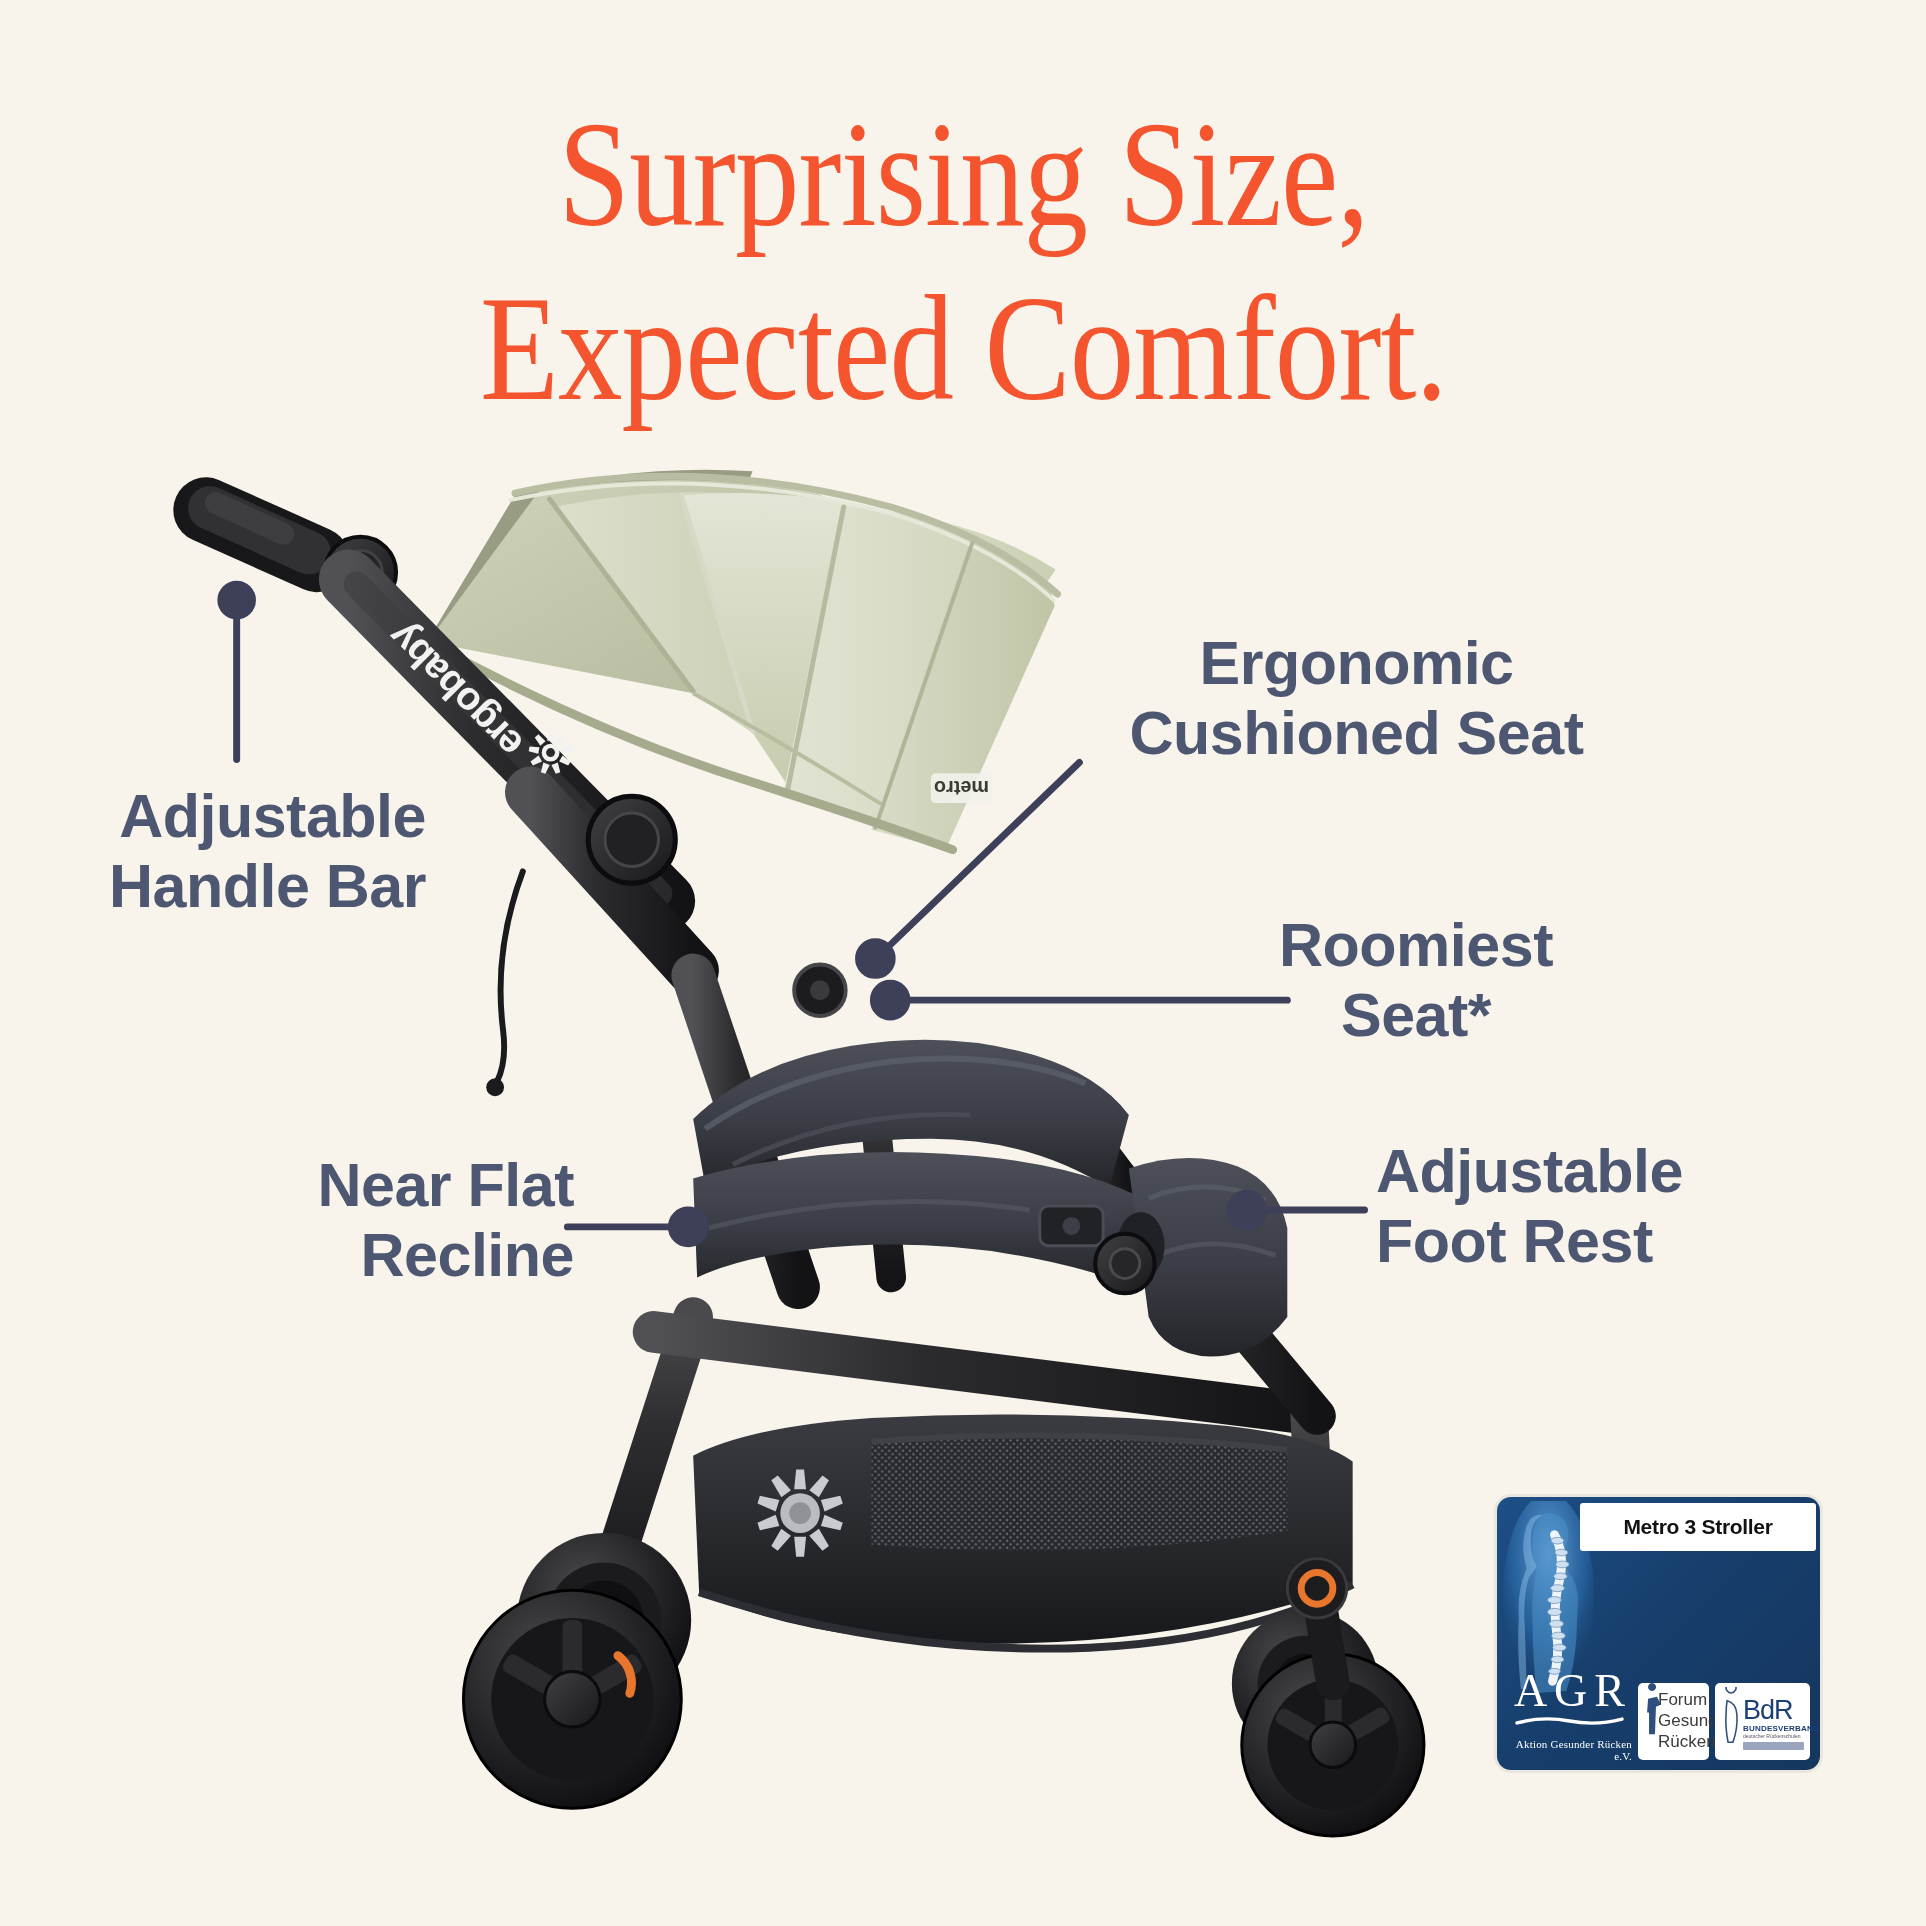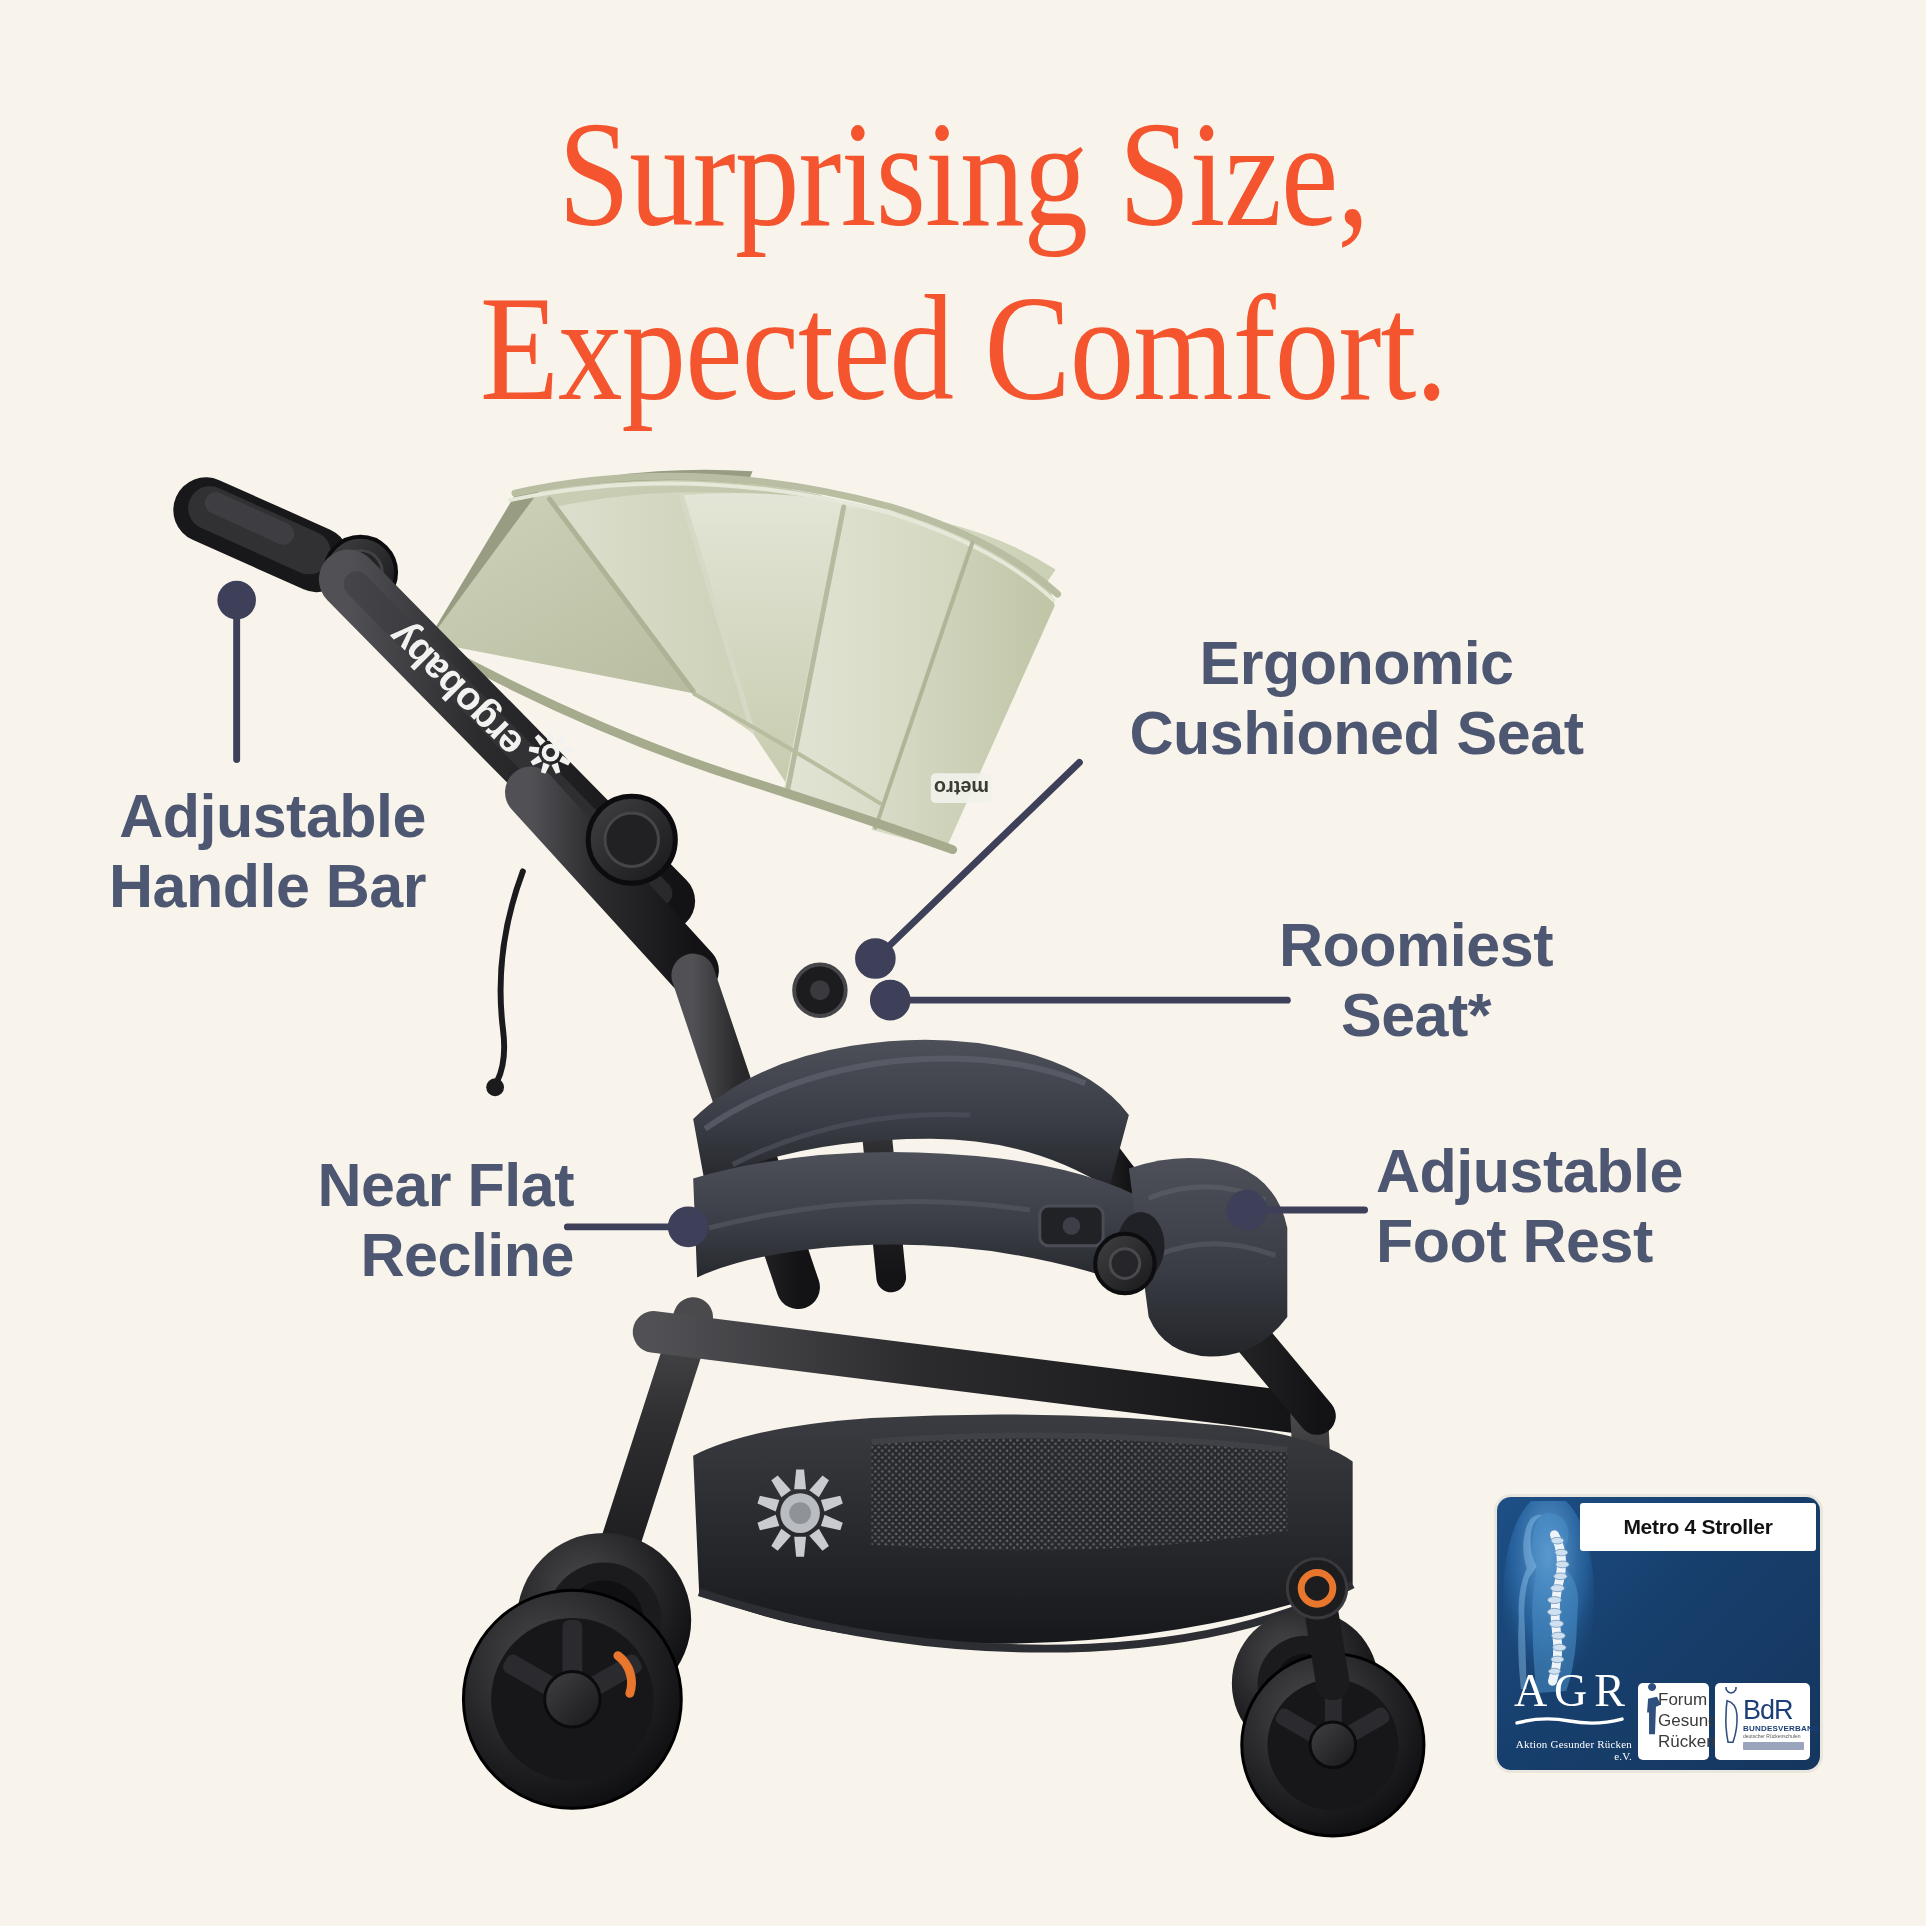--- a/index.html
+++ b/index.html
@@ -436,21 +436,21 @@
         <ellipse cx="52" cy="112" rx="7.2" ry="3.6"></ellipse>
         <ellipse cx="54" cy="124" rx="7.2" ry="3.6"></ellipse>
         <ellipse cx="56" cy="136" rx="7" ry="3.5"></ellipse>
         <ellipse cx="57" cy="148" rx="6.8" ry="3.4"></ellipse>
         <ellipse cx="55" cy="160" rx="6.5" ry="3.3"></ellipse>
         <ellipse cx="52" cy="172" rx="6" ry="3"></ellipse>
       </g>
     </svg>
 
     <div class="titlebar">
-      <span>Metro 4 Stroller</span>
+      <span>Metro 3 Stroller</span>
     </div>
 
 
     <div class="agrmark">
       <span class="big">AGR</span>
       <svg class="swoosh" viewBox="0 0 110 10">
         <path d="M2 7 Q28 0 55 5 Q82 10 108 3" fill="none" stroke="#ffffff" stroke-width="3.4" stroke-linecap="round"></path>
       </svg>
       <span class="sub">Aktion Gesunder Rücken e.V.</span>
     </div>

